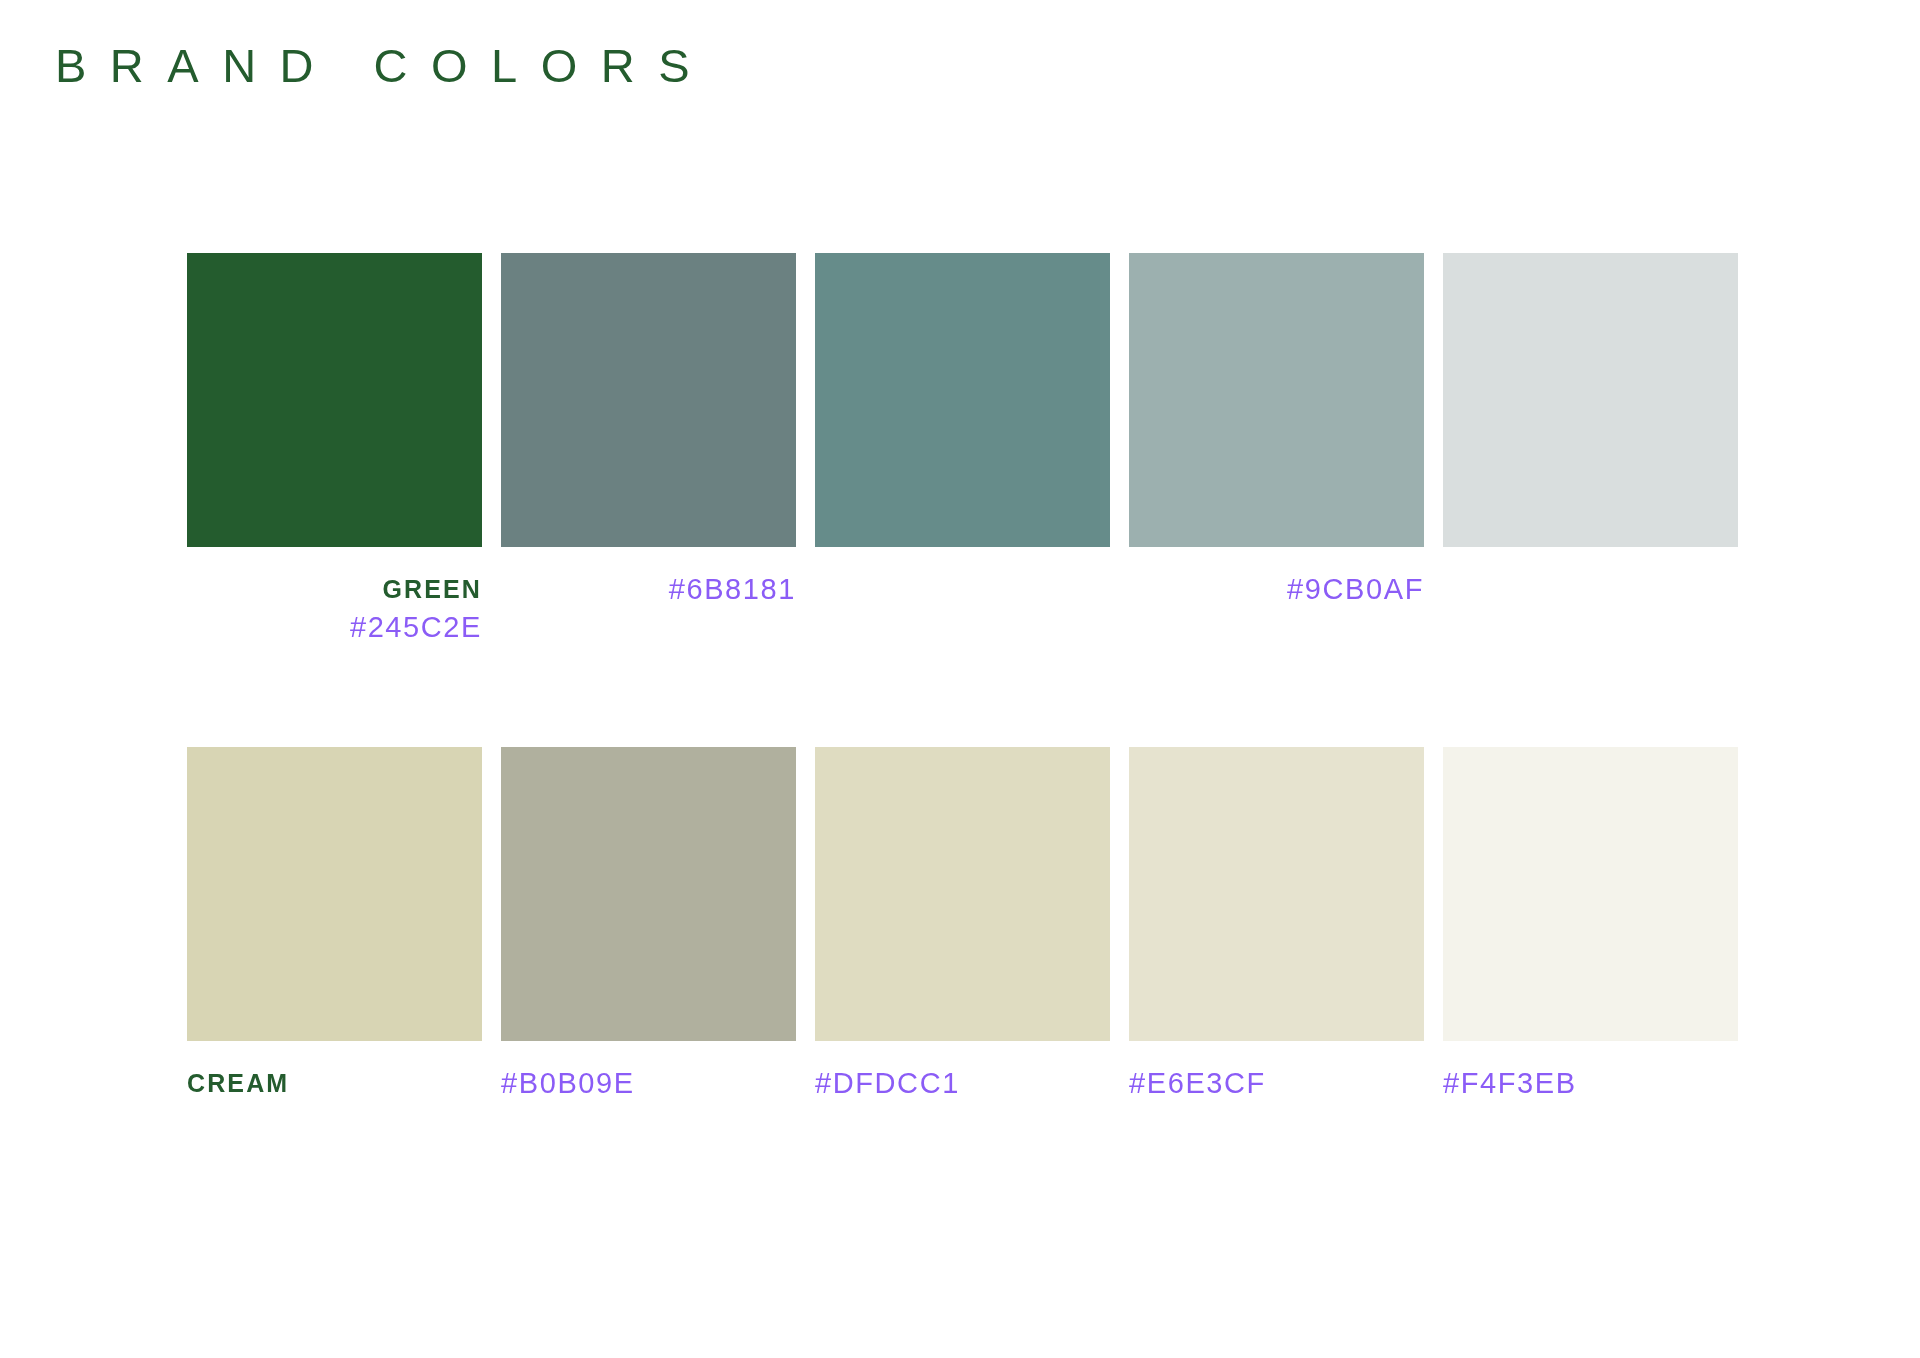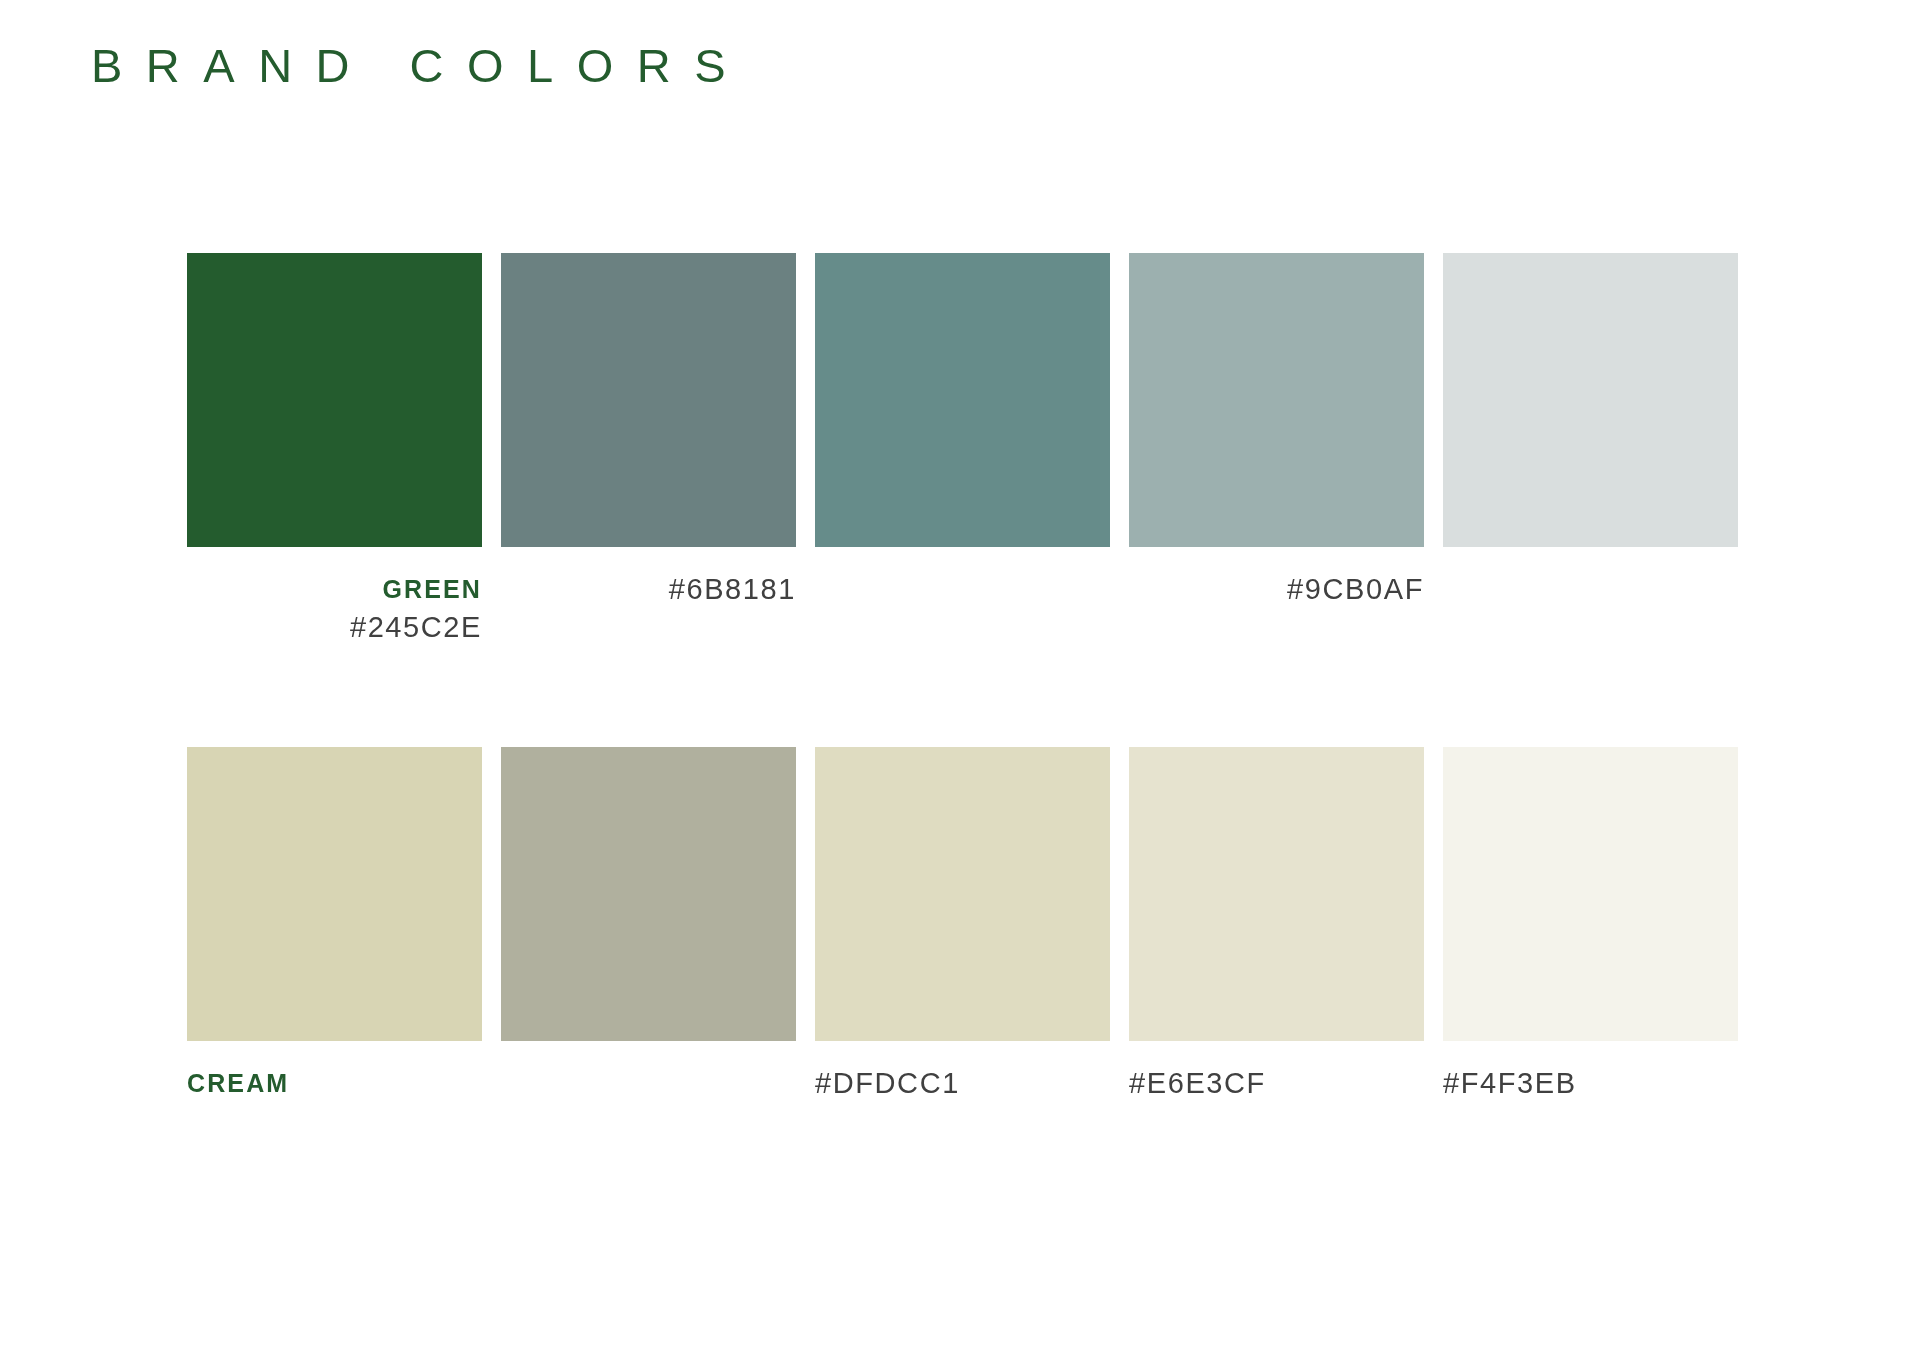--- a/index.html
+++ b/index.html
@@ -27,21 +27,20 @@
   .page-title {
     position: absolute;
     left: 55px;
     top: 37px;
     font-size: 47px;
     font-weight: 300;
     letter-spacing: 0.50em;
     color: #245C2E;
     line-height: 1.25;
     white-space: pre;
-    margin-left: 36px;
   }
 
   
   .palette {
     position: absolute;
     left: 187px;
     width: 1533px;
   }
   .palette--row1 { top: 253px; text-align: right; }
   .palette--row2 { top: 747px; }
@@ -80,21 +79,21 @@
     color: #245C2E;
     line-height: 1.34;
     white-space: pre;
     min-height: 0;
   }
 
   .swatch-hex {
     font-size: 29px;
     font-weight: 300;
     letter-spacing: 0.055em;
-    color: #404040;
+    color: #8b5cf6;
     line-height: 1.42;
     white-space: pre;
   }
 
   
   .swatch-cell.no-name .swatch-labels { margin-top: 22px; }
 </style>
 </head>
 <body>
 
@@ -135,20 +134,23 @@
   <div class="palette palette--row2">
     <div class="swatch-row" id="row-1">
         <div class="swatch-cell">
           <div class="swatch-chip" style="background-color: rgb(216, 213, 180);"></div>
           <div class="swatch-labels">
             <div class="swatch-name">CREAM</div>
           </div>
         </div>
         <div class="swatch-cell no-name">
           <div class="swatch-chip" style="background-color: rgb(176, 176, 158);"></div>
+          <div class="swatch-labels">
+            <div class="swatch-hex">#B0B09E</div>
+          </div>
         </div>
         <div class="swatch-cell no-name">
           <div class="swatch-chip" style="background-color: rgb(223, 220, 193);"></div>
           <div class="swatch-labels">
             <div class="swatch-hex">#DFDCC1</div>
           </div>
         </div>
         <div class="swatch-cell no-name">
           <div class="swatch-chip" style="background-color: rgb(230, 227, 207);"></div>
           <div class="swatch-labels">

